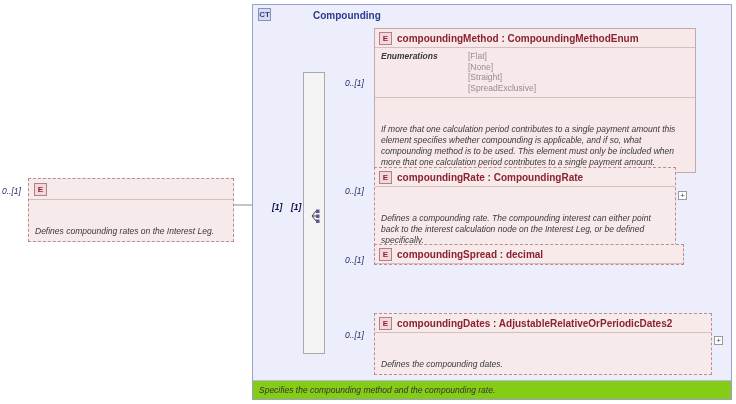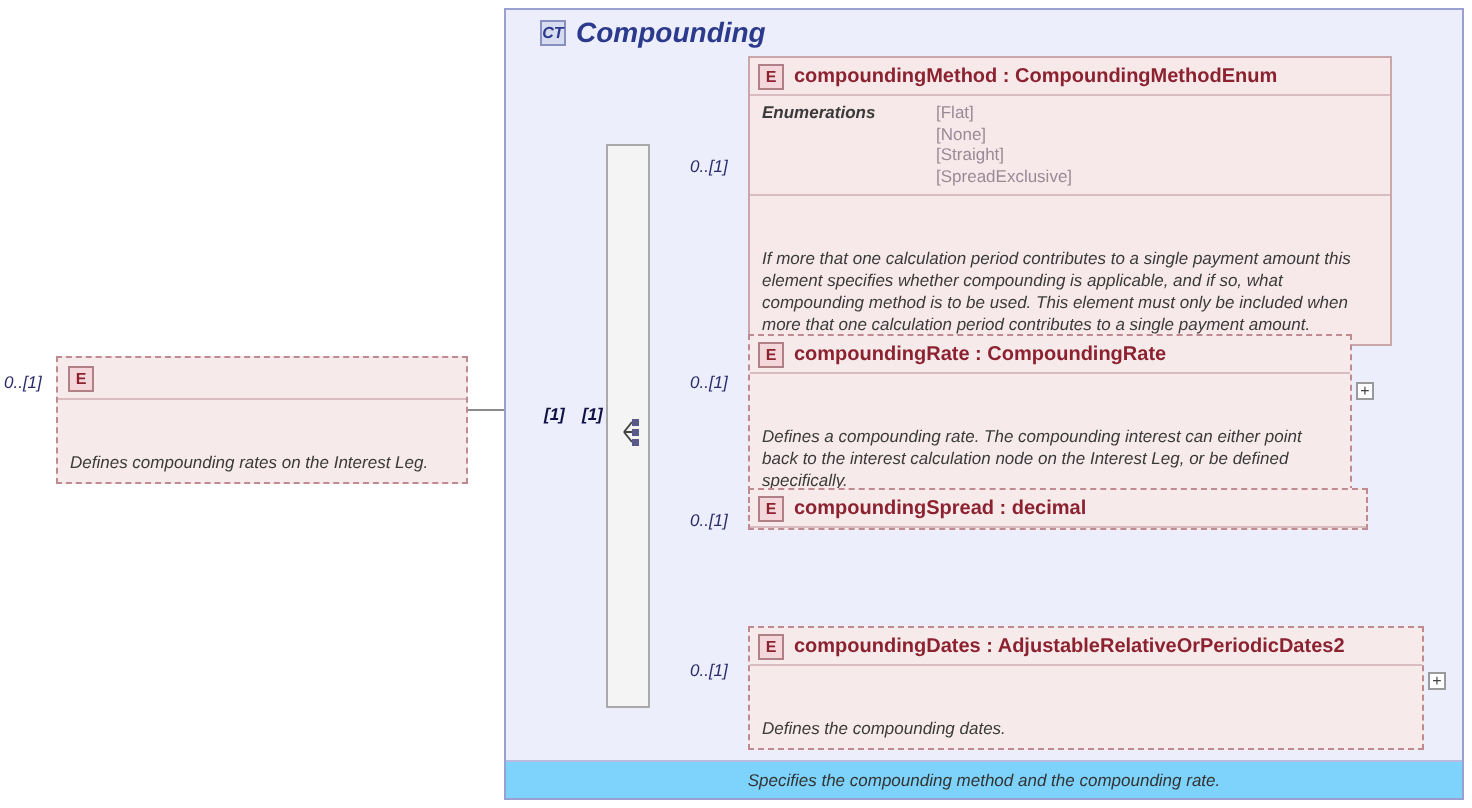--- a/index.html
+++ b/index.html
@@ -91,42 +91,41 @@
     left: 252px;
     top: 4px;
     width: 480px;
     height: 396px;
     border: 1px solid #9aa0d0;
     background: #eceefb;
     box-sizing: border-box;
   }
   #ct-header {
     display: flex;
-    align-items: center;
-    padding: 3px 17px;
-    font-style: italic;
+    align-items: flex-end;
+    padding: 3px 5px;
   }
   #ct-title {
-    font-size: 14px;
+    font-size: 10px;
     font-weight: bold;
     color: #2b3a8c;
+    margin-left: 37px;
   }
   #ct-footer {
     position: absolute;
     left: 0;
     bottom: 0;
     width: 100%;
     box-sizing: border-box;
     border-top: 1px solid #b8bce0;
     padding: 4px 6px;
     font-size: 8.5px;
     font-style: italic;
     color: #333;
-    background: #7dd3fc;
-    text-align: center;
+    background: #84cc16;
   }
 
   
   #left-elem {
     left: 28px;
     top: 178px;
     width: 206px;
   }
   #left-elem .elem-header { padding: 4px 5px 3px 5px; }
 

